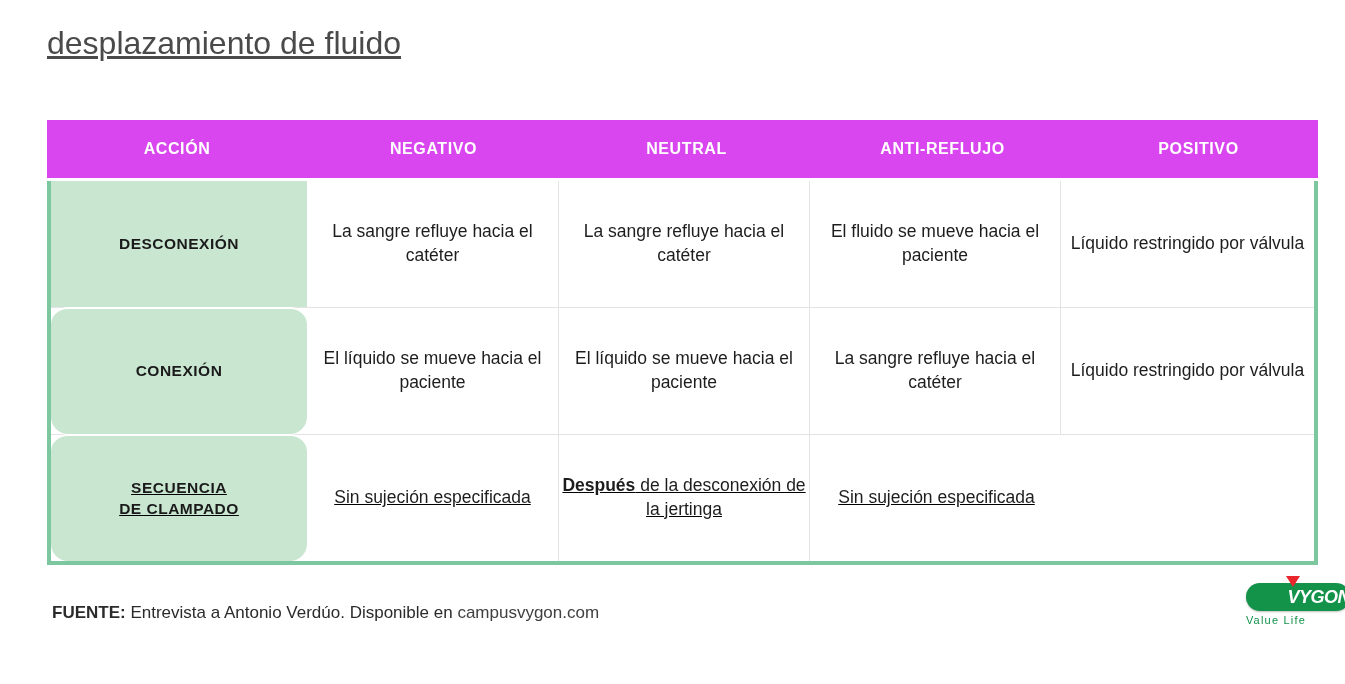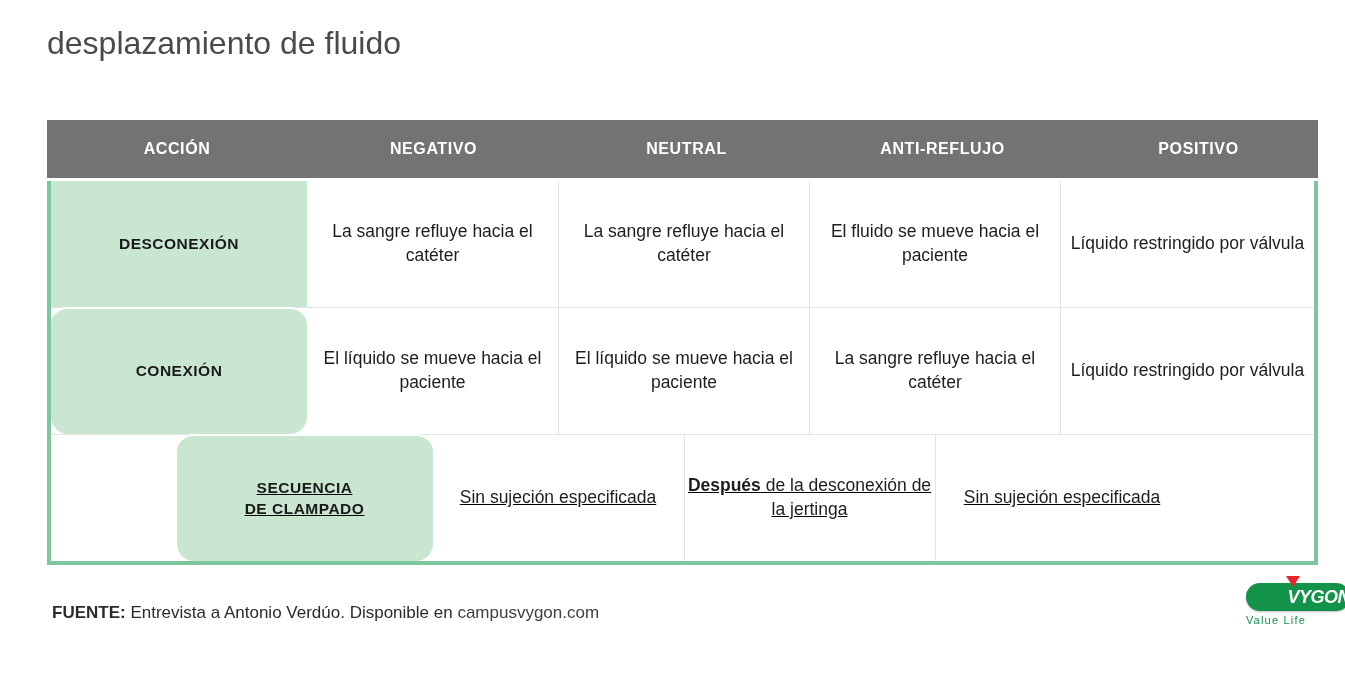--- a/index.html
+++ b/index.html
@@ -31,33 +31,34 @@
     margin: 0;
     white-space: nowrap;
   }
   .title-sub {
     font-size: 32px;
     font-weight: normal;
     color: #4a4a4a;
     line-height: 1.12;
     margin: 2px 0 0 0;
     white-space: nowrap;
+    text-decoration: underline;
   }
 
   
   .table-wrap {
     position: absolute;
     left: 47px;
     top: 120px;
     width: 1271px;
   }
 
   .t-head {
     display: flex;
-    background: #737373;
+    background: #d946ef;
     height: 58px;
     align-items: center;
   }
   .t-head .cell {
     color: #ffffff;
     font-size: 16px;
     font-weight: bold;
     letter-spacing: 0.6px;
     text-align: center;
   }
@@ -67,21 +68,20 @@
     border-top: none;
     background: #ffffff;
     margin-top: 3px;
     box-sizing: border-box;
   }
 
   .t-row {
     display: flex;
     align-items: stretch;
     position: relative;
-    justify-content: center;
   }
   .t-row + .t-row { border-top: 1px solid #e3e3e3; }
 
   .row-1 { height: 126px; }
   .row-2 { height: 126px; }
   .row-3 { height: 126px; text-decoration: underline; }
 
   
   .c-action  { width: 256px; flex: none; }
   .c-data    { width: 251px; flex: none; }

